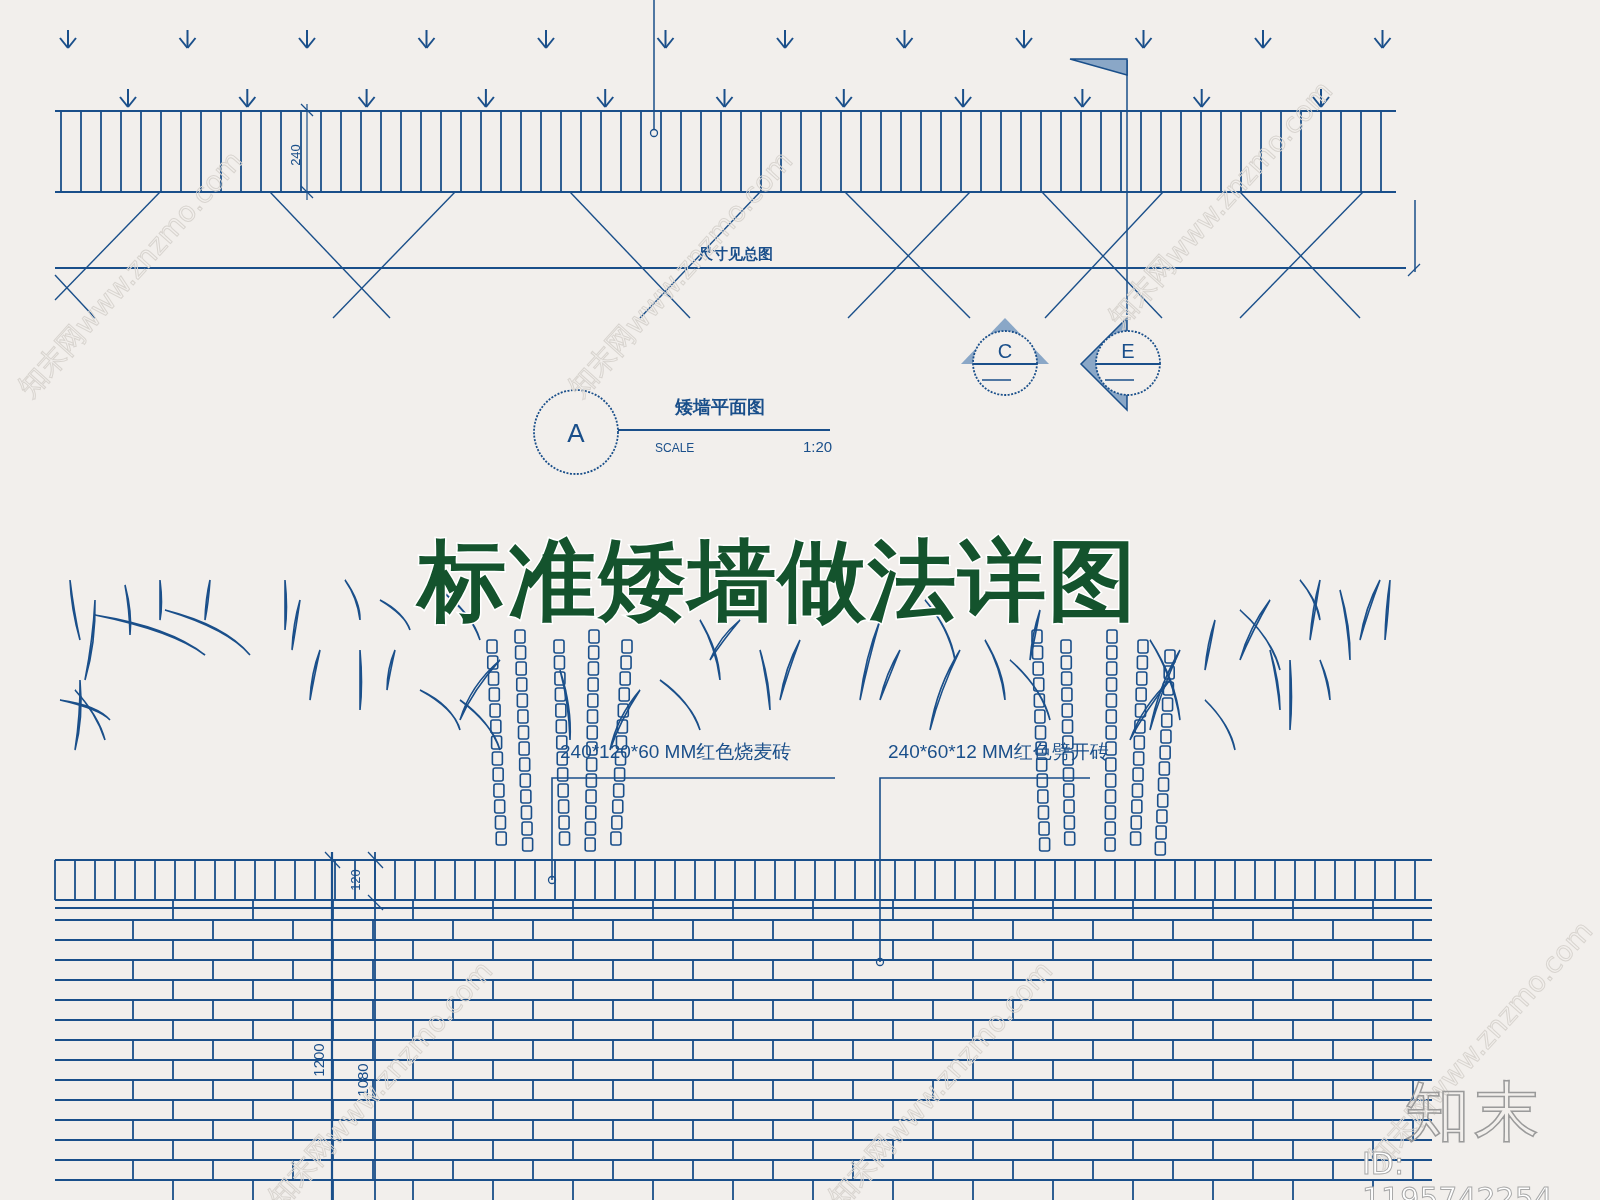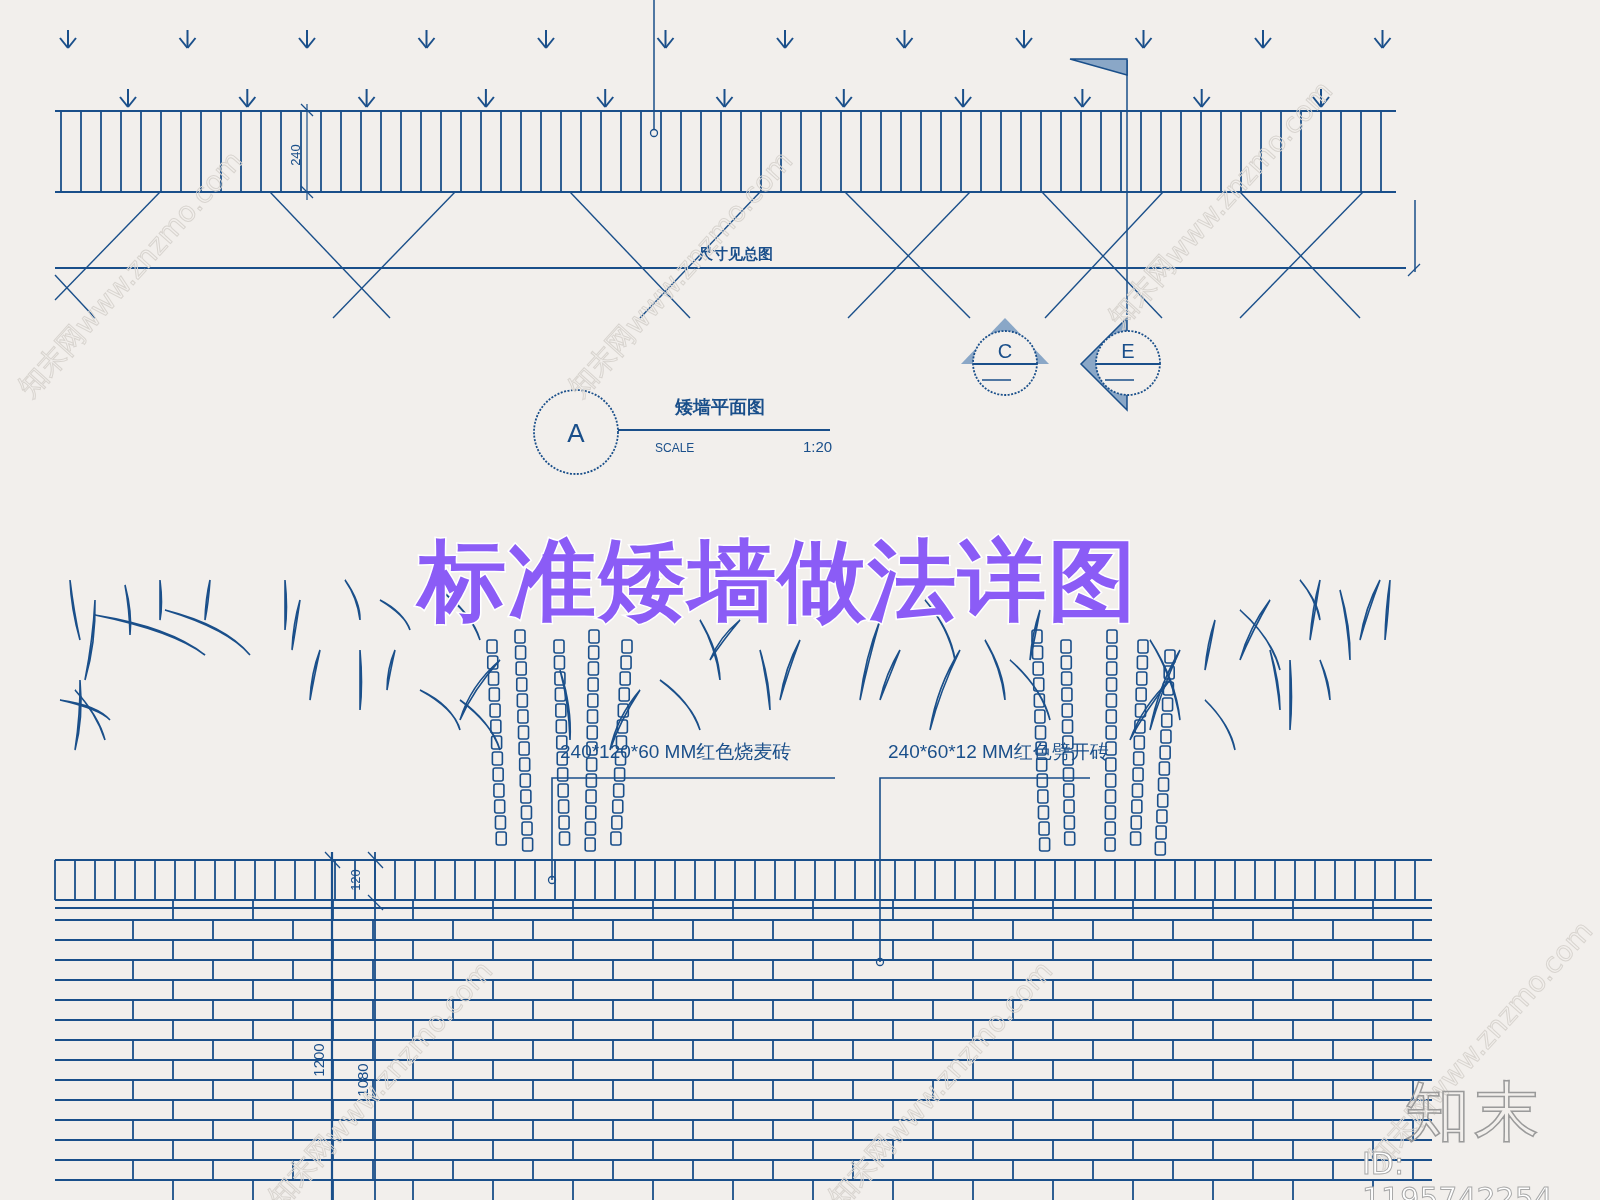--- a/index.html
+++ b/index.html
@@ -8,21 +8,21 @@
     background: #f2efec;
     font-family: "DejaVu Sans", sans-serif;
     position: relative;
   }
   #canvas { position: absolute; left: 0; top: 0; }
   .cad-text { fill: #1a4f8a; font-family: "Liberation Sans Narrow", "Liberation Sans", sans-serif; }
   .title-overlay {
     position: absolute; left: 418px; top: 522px;
     font-family: "DejaVu Sans", sans-serif;
     font-weight: bold; font-size: 88px; letter-spacing: 2px;
-    color: #8b5cf6;
+    color: #14532d;
     -webkit-text-stroke: 3px #ffffff;
     paint-order: stroke fill;
     text-shadow: 0 0 2px #fff;
     white-space: nowrap;
   }
   .wm-logo {
     position: absolute; left: 1405px; top: 1068px;
     font-size: 65px; color: transparent;
     -webkit-text-stroke: 1.5px #9a9a9a;
     font-family: "DejaVu Sans", sans-serif;

